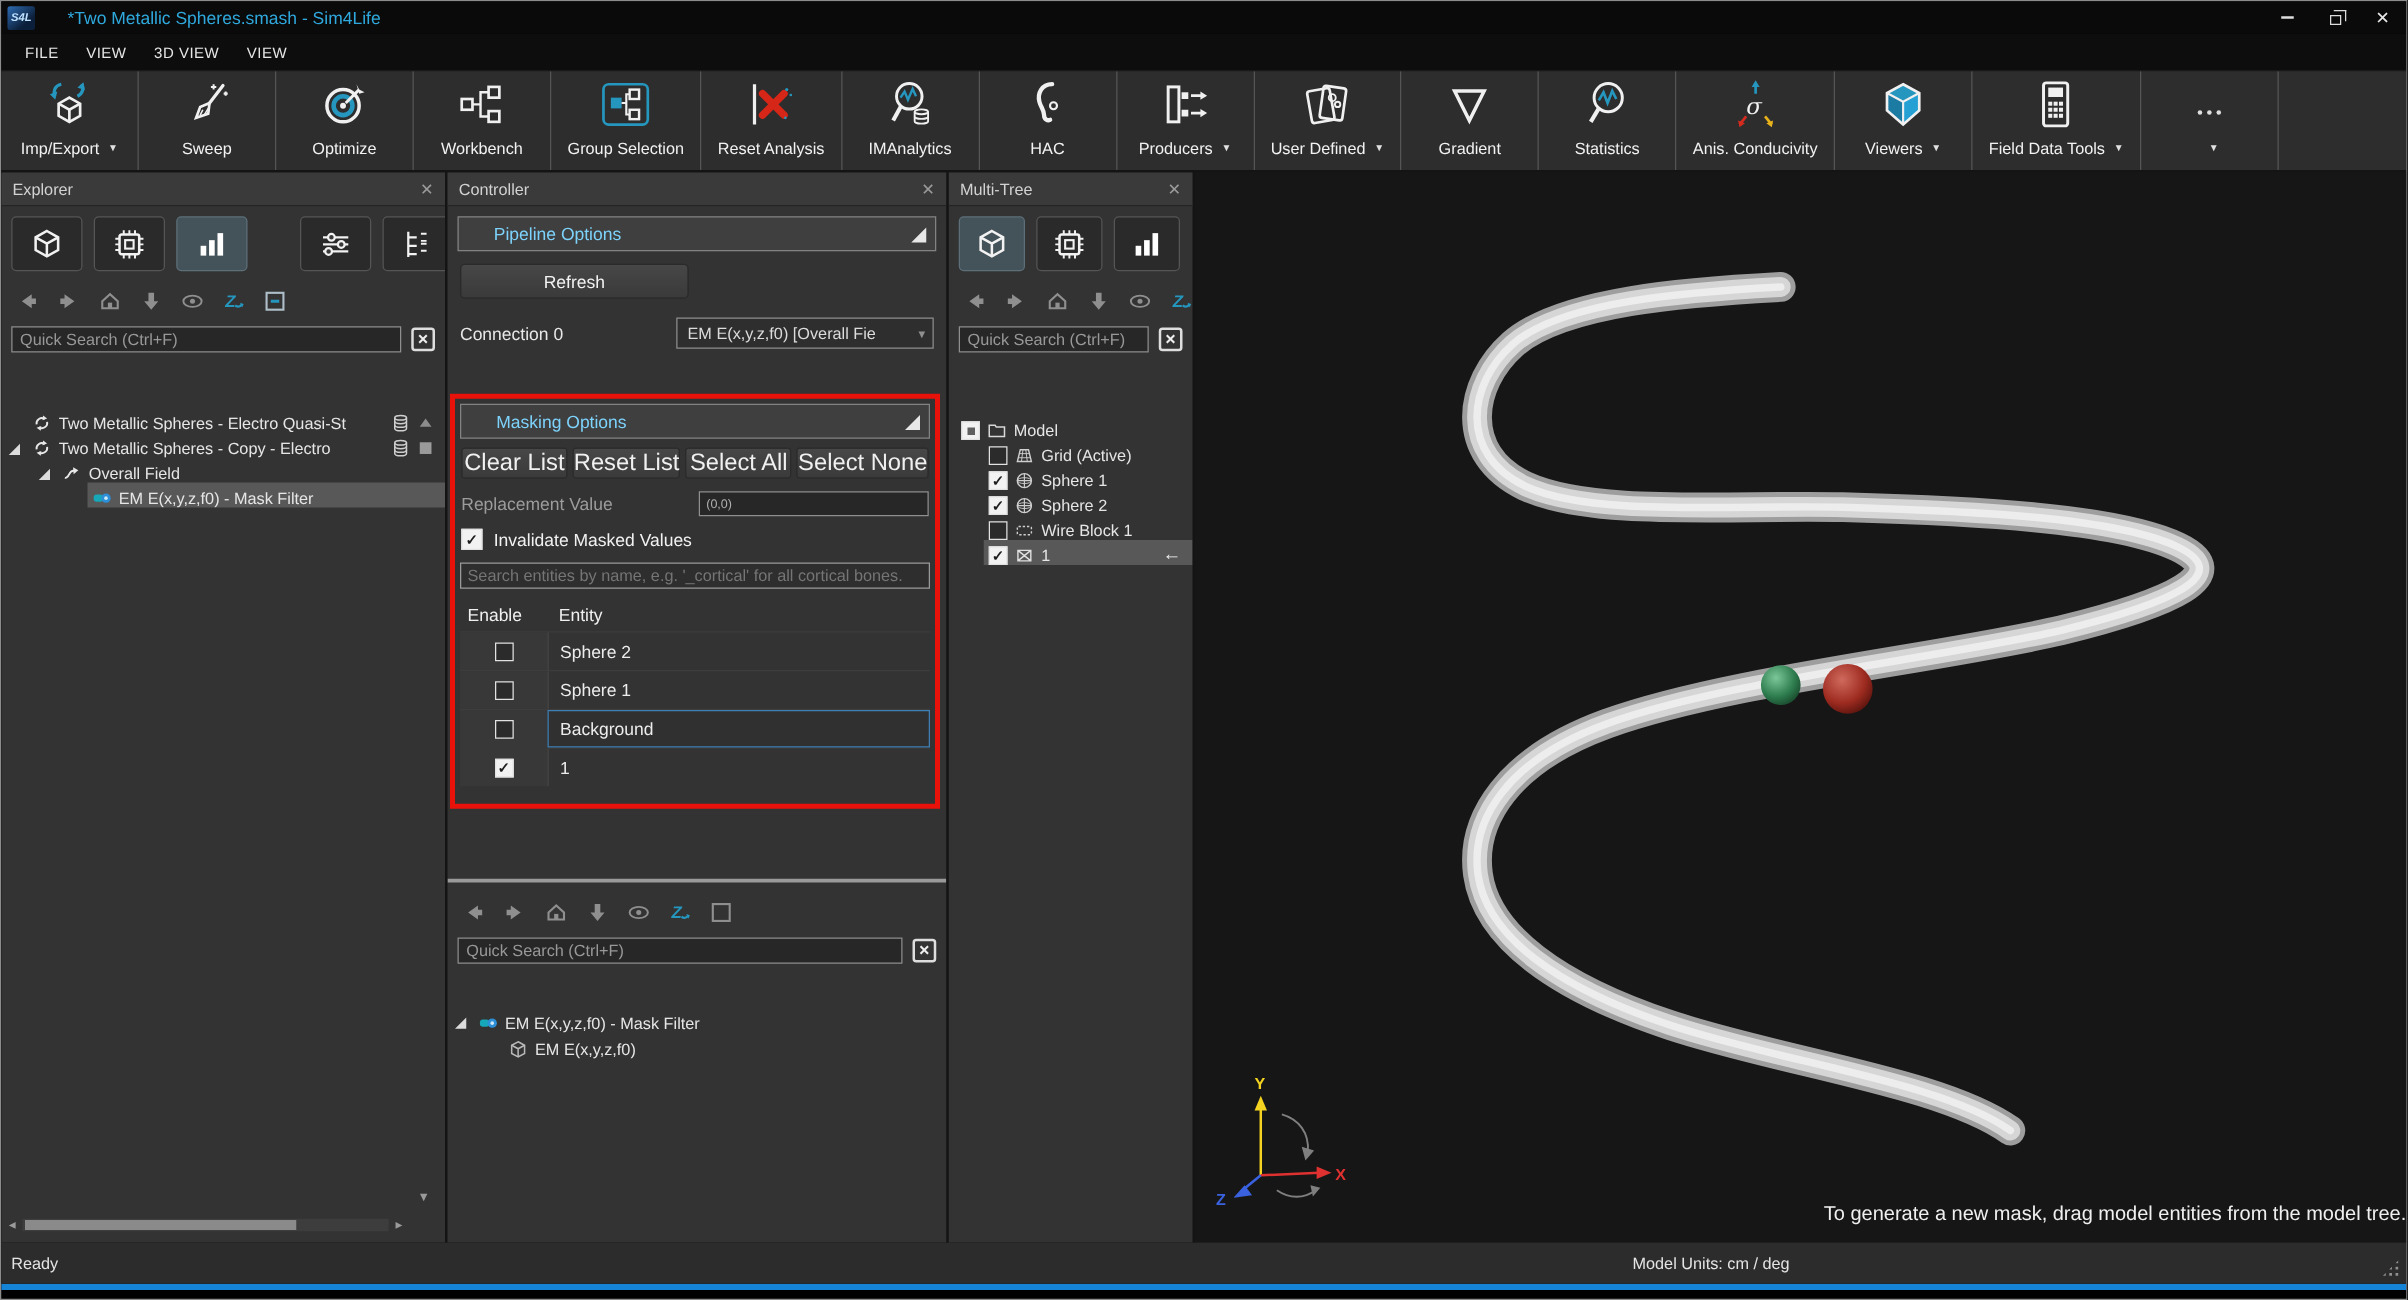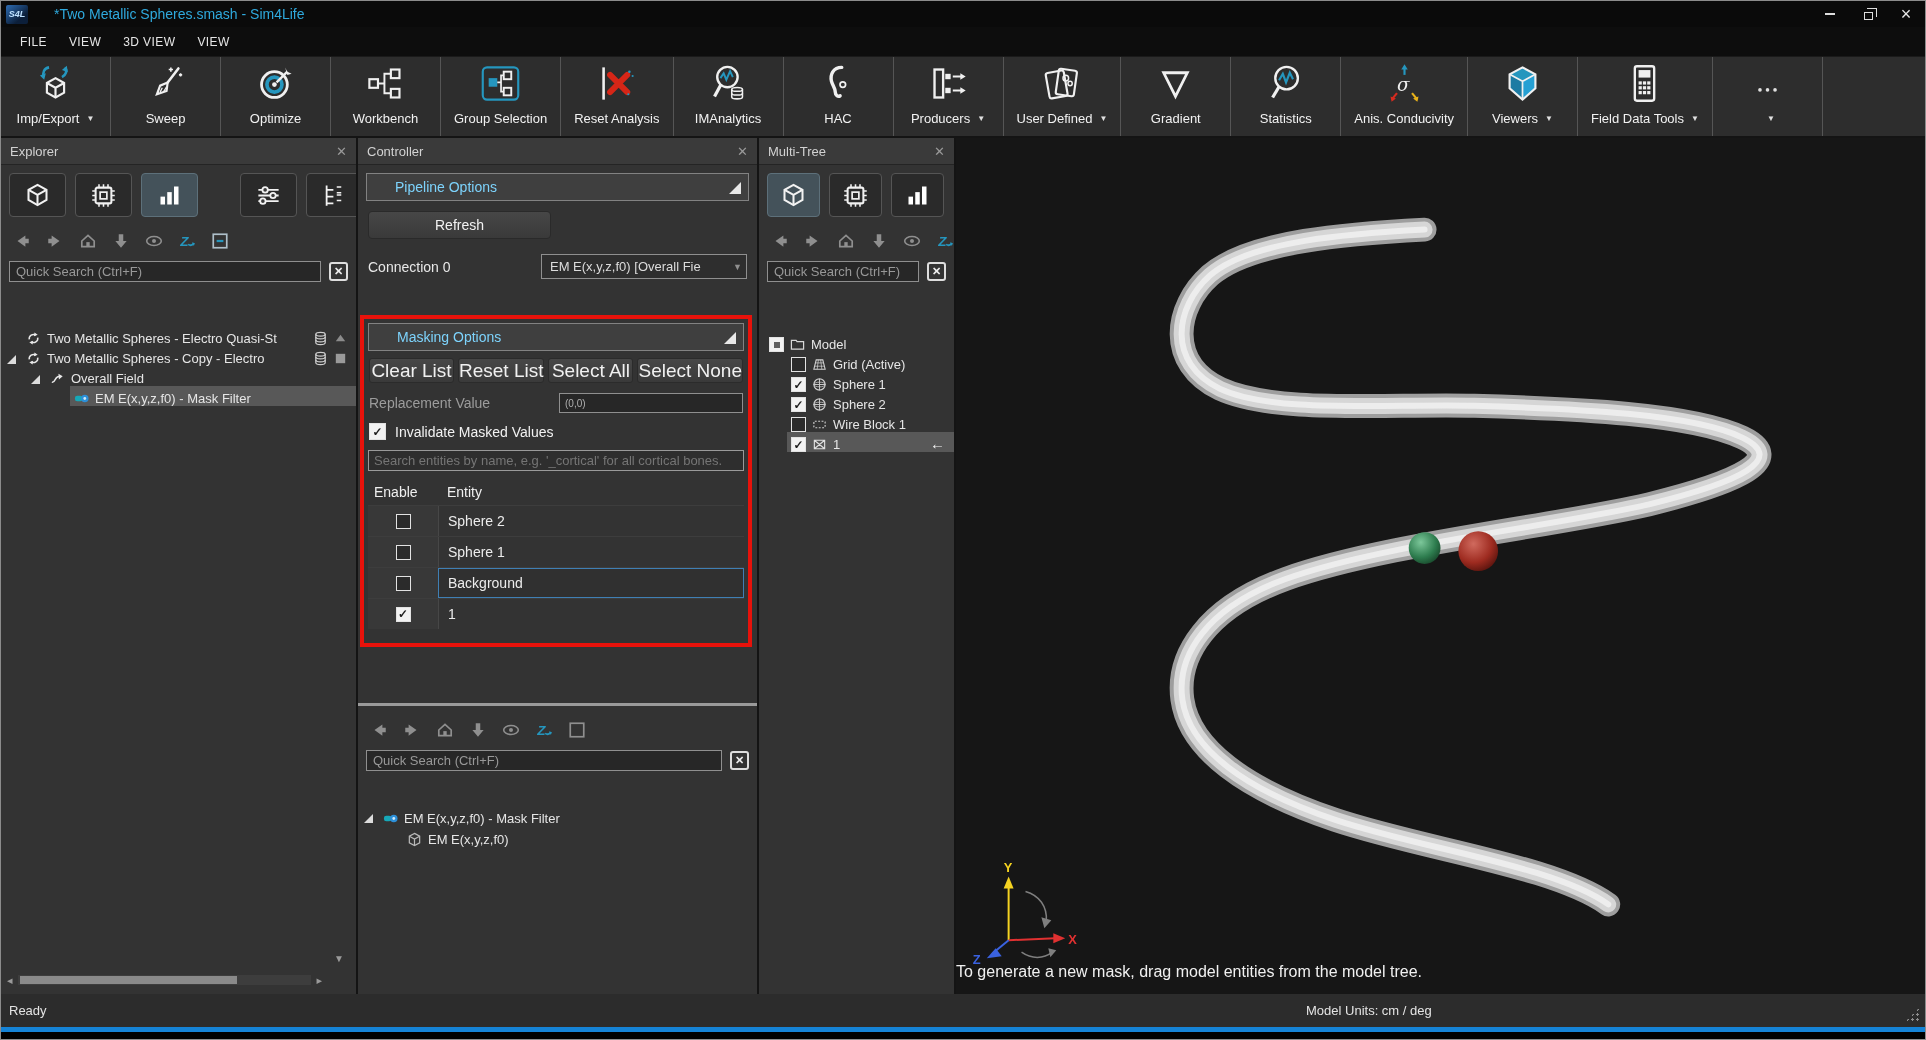--- a/index.html
+++ b/index.html
@@ -107,21 +107,21 @@
 
   
   .exp-chevron{position:absolute;right:12px;bottom:30px;color:#9a9a9a;font-size:10px}
   .hscroll{position:absolute;bottom:8px;left:6px;right:34px;height:12px;display:flex;align-items:center}
   .sb-arrow{color:#9a9a9a;font-size:11px;line-height:1}
   .sb-track{flex:1;background:#3d3d3d;height:10px;margin:0 5px;position:relative}
   .sb-handle{position:absolute;left:2px;top:1px;bottom:1px;width:74%;background:#8a8a8a}
 
   
   .viewport svg.scene{position:absolute;inset:0;width:100%;height:100%}
-  .hint{position:absolute;left:0;right:0;bottom:13px;text-align:left;color:#f0f0f0;font-size:16px}
+  .hint{position:absolute;left:0;right:0;bottom:13px;text-align:right;color:#f0f0f0;font-size:16px}
 
   
   .statusbar{height:33px;background:#2c2c2c;display:flex;align-items:center;position:relative;color:#e4e4e4;font-size:13px}
   .statusbar .ready{padding-left:8px}
   .units{position:absolute;left:1305px}
   .grip{position:absolute;right:5px;bottom:5px;width:15px;height:15px;background-image:radial-gradient(#8f8f8f 1.2px,transparent 1.4px);background-size:5px 5px;clip-path:polygon(100% 0,100% 100%,0 100%)}
   .blue-line{height:5px;background:var(--progress,#1583d6)}
 </style>
 </head>
 <body>

